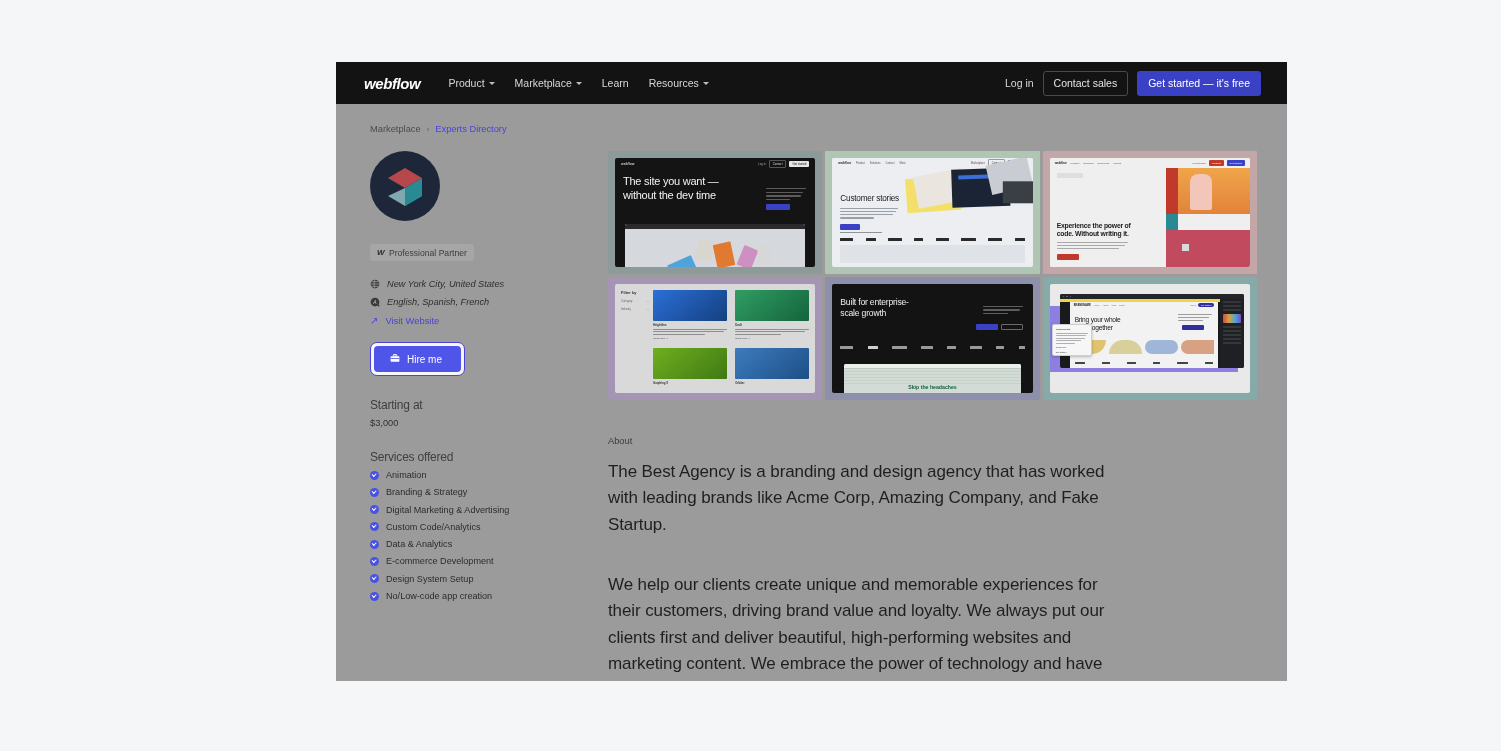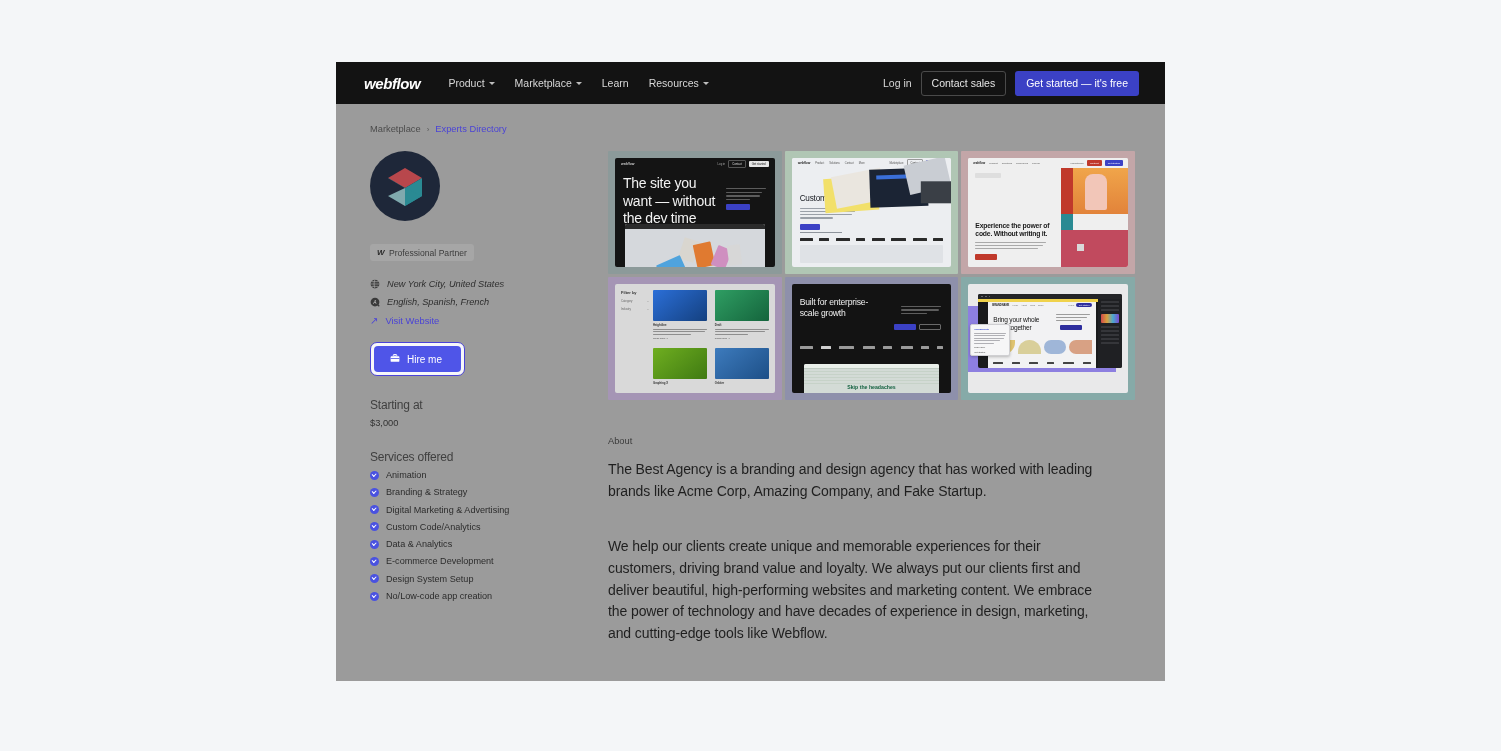--- a/index.html
+++ b/index.html
@@ -7,21 +7,21 @@
     width: 1501px; height: 751px;
     background: #f4f6f8;
     font-family: "Liberation Sans", sans-serif;
     overflow: hidden;
   }
 
   
   #page {
     position: absolute;
     left: 336px; top: 62px;
-    width: 829px; height: 619px;
+    width: 951px; height: 619px;
     background: #9b9b9b;           
     overflow: hidden;
   }
 
   
   #navbar {
     height: 42px;
     background: #131313;
     display: flex;
     align-items: center;
@@ -222,21 +222,21 @@
   .s1 .topbar {
     height: 12px; display: flex; align-items: center;
     padding: 0 6px; gap: 4px;
   }
   .s1 .tb-logo { font-size: 3.4px; font-style: italic; font-weight: 700; color: #cfcfcf; }
   .s1 .tb-r { margin-left: auto; display: flex; gap: 3px; align-items: center; }
   .s1 .tb-t { font-size: 2.8px; color: #aaa; }
   .s1 .tb-box { font-size: 2.8px; color: #ddd; border: 0.4px solid #555; padding: 1.2px 3px; border-radius: 1px; }
   .s1 .tb-box2 { font-size: 2.8px; color: #111; background: #e6e6e6; padding: 1.2px 3px; border-radius: 1px; }
   .s1 .hl {
-    color: #f2f2f2; font-size: 14px; line-height: 1.25;
+    color: #f2f2f2; font-size: 11px; line-height: 1.25;
     padding: 5px 0 0 8px; letter-spacing: -0.25px; width: 110px;
   }
   .s1 .sidetxt { position: absolute; right: 9px; top: 30px; width: 40px; }
   .s1 .sidetxt div { height: 1.4px; background: #5c5c5c; margin-bottom: 2.2px; border-radius: 1px;}
   .s1 .sidebtn { position: absolute; right: 25px; top: 46px; width: 24px; height: 6px; background: #3b41c5; border-radius: 1px; }
   .s1 .browser {
     position: absolute; left: 10px; right: 10px; top: 66px; bottom: 0;
     background: #d5d8dc; border-radius: 2px 2px 0 0; overflow: hidden;
   }
   .s1 .bbar { height: 5px; background: #2b2b2b; }
@@ -339,21 +339,21 @@
   .s6 .tt-title { font-size: 2.4px; font-weight: 700; color: #2a3fd0; }
   .s6 .tt-lines div { height: 0.9px; background: #b0b0b5; margin-top: 1.6px; border-radius: 1px; }
   .s6 .tt-link { font-size: 2.2px; color: #333; margin-top: 3px; }
 
   
   #about-label {
     font-size: 9.3px; color: #3c3c3c;
     margin-bottom: 13px;
   }
   .about-p {
-    font-size: 14px; line-height: 1.55;
+    font-size: 17px; line-height: 1.55;
     color: #1f1f1f;
     letter-spacing: -0.1px;
     max-width: 500px;
   }
   .about-p + .about-p { margin-top: 34px; }
 </style>
 </head>
 <body>
 
 <div id="page">

